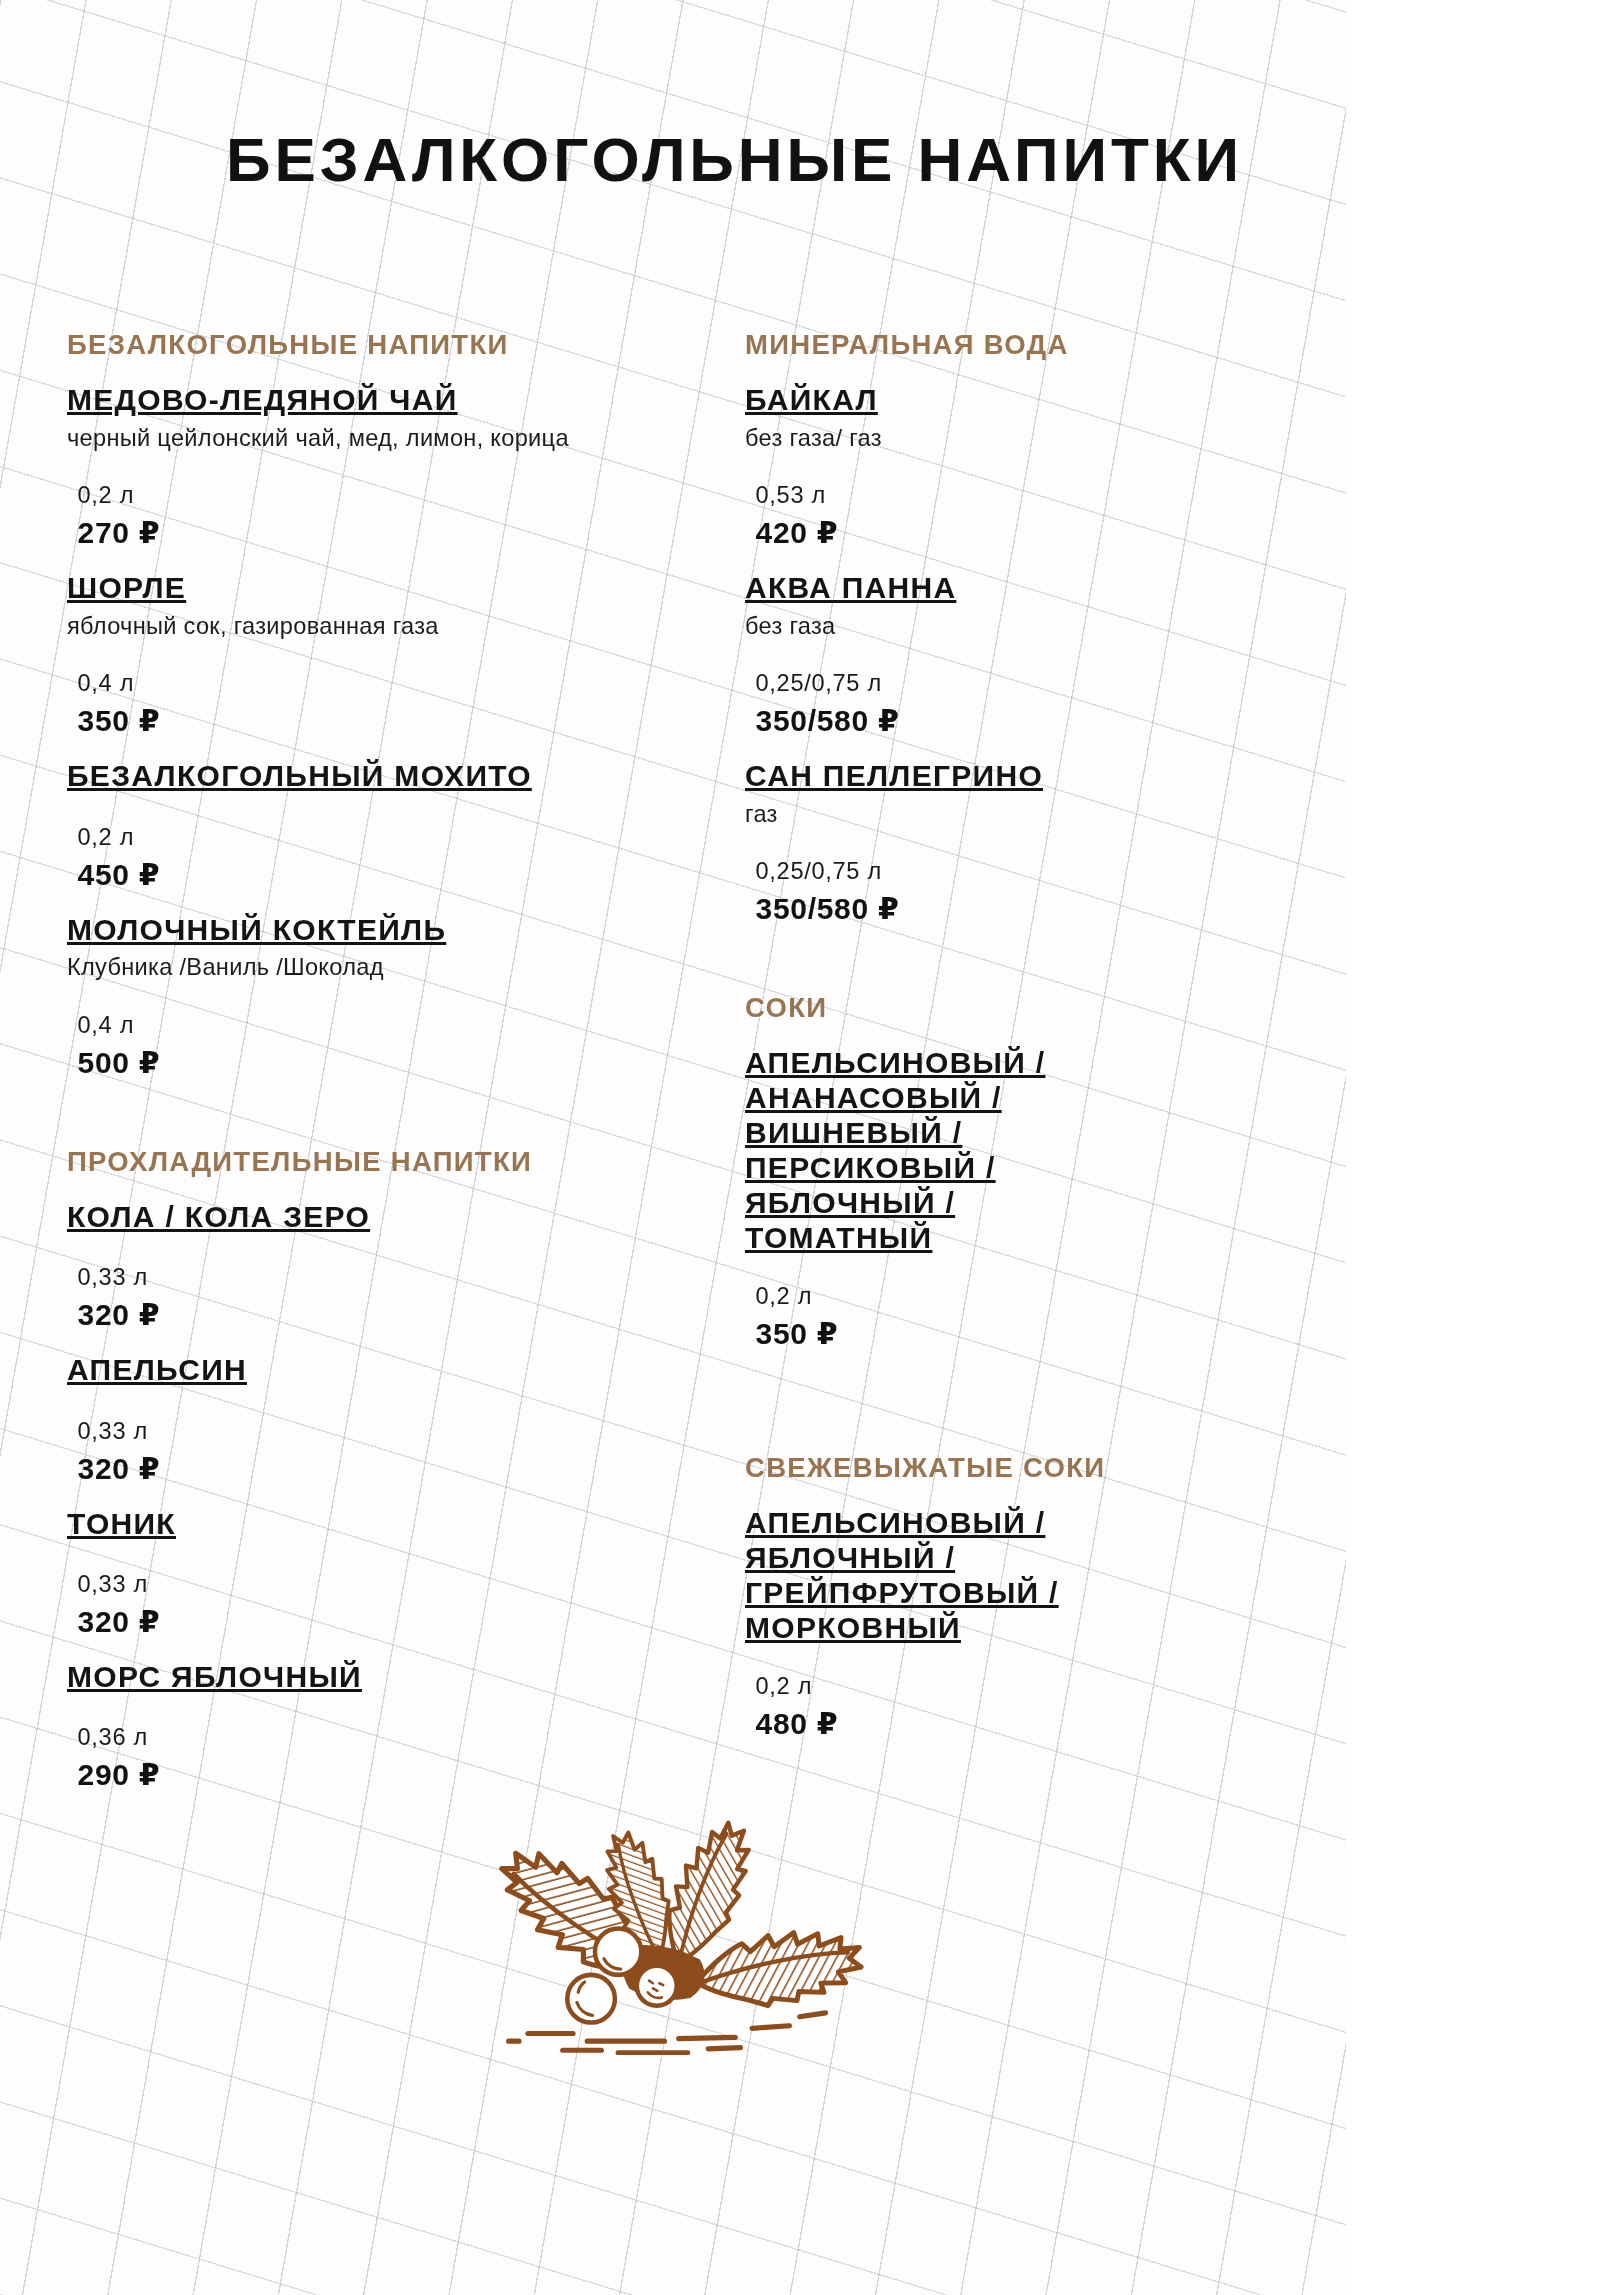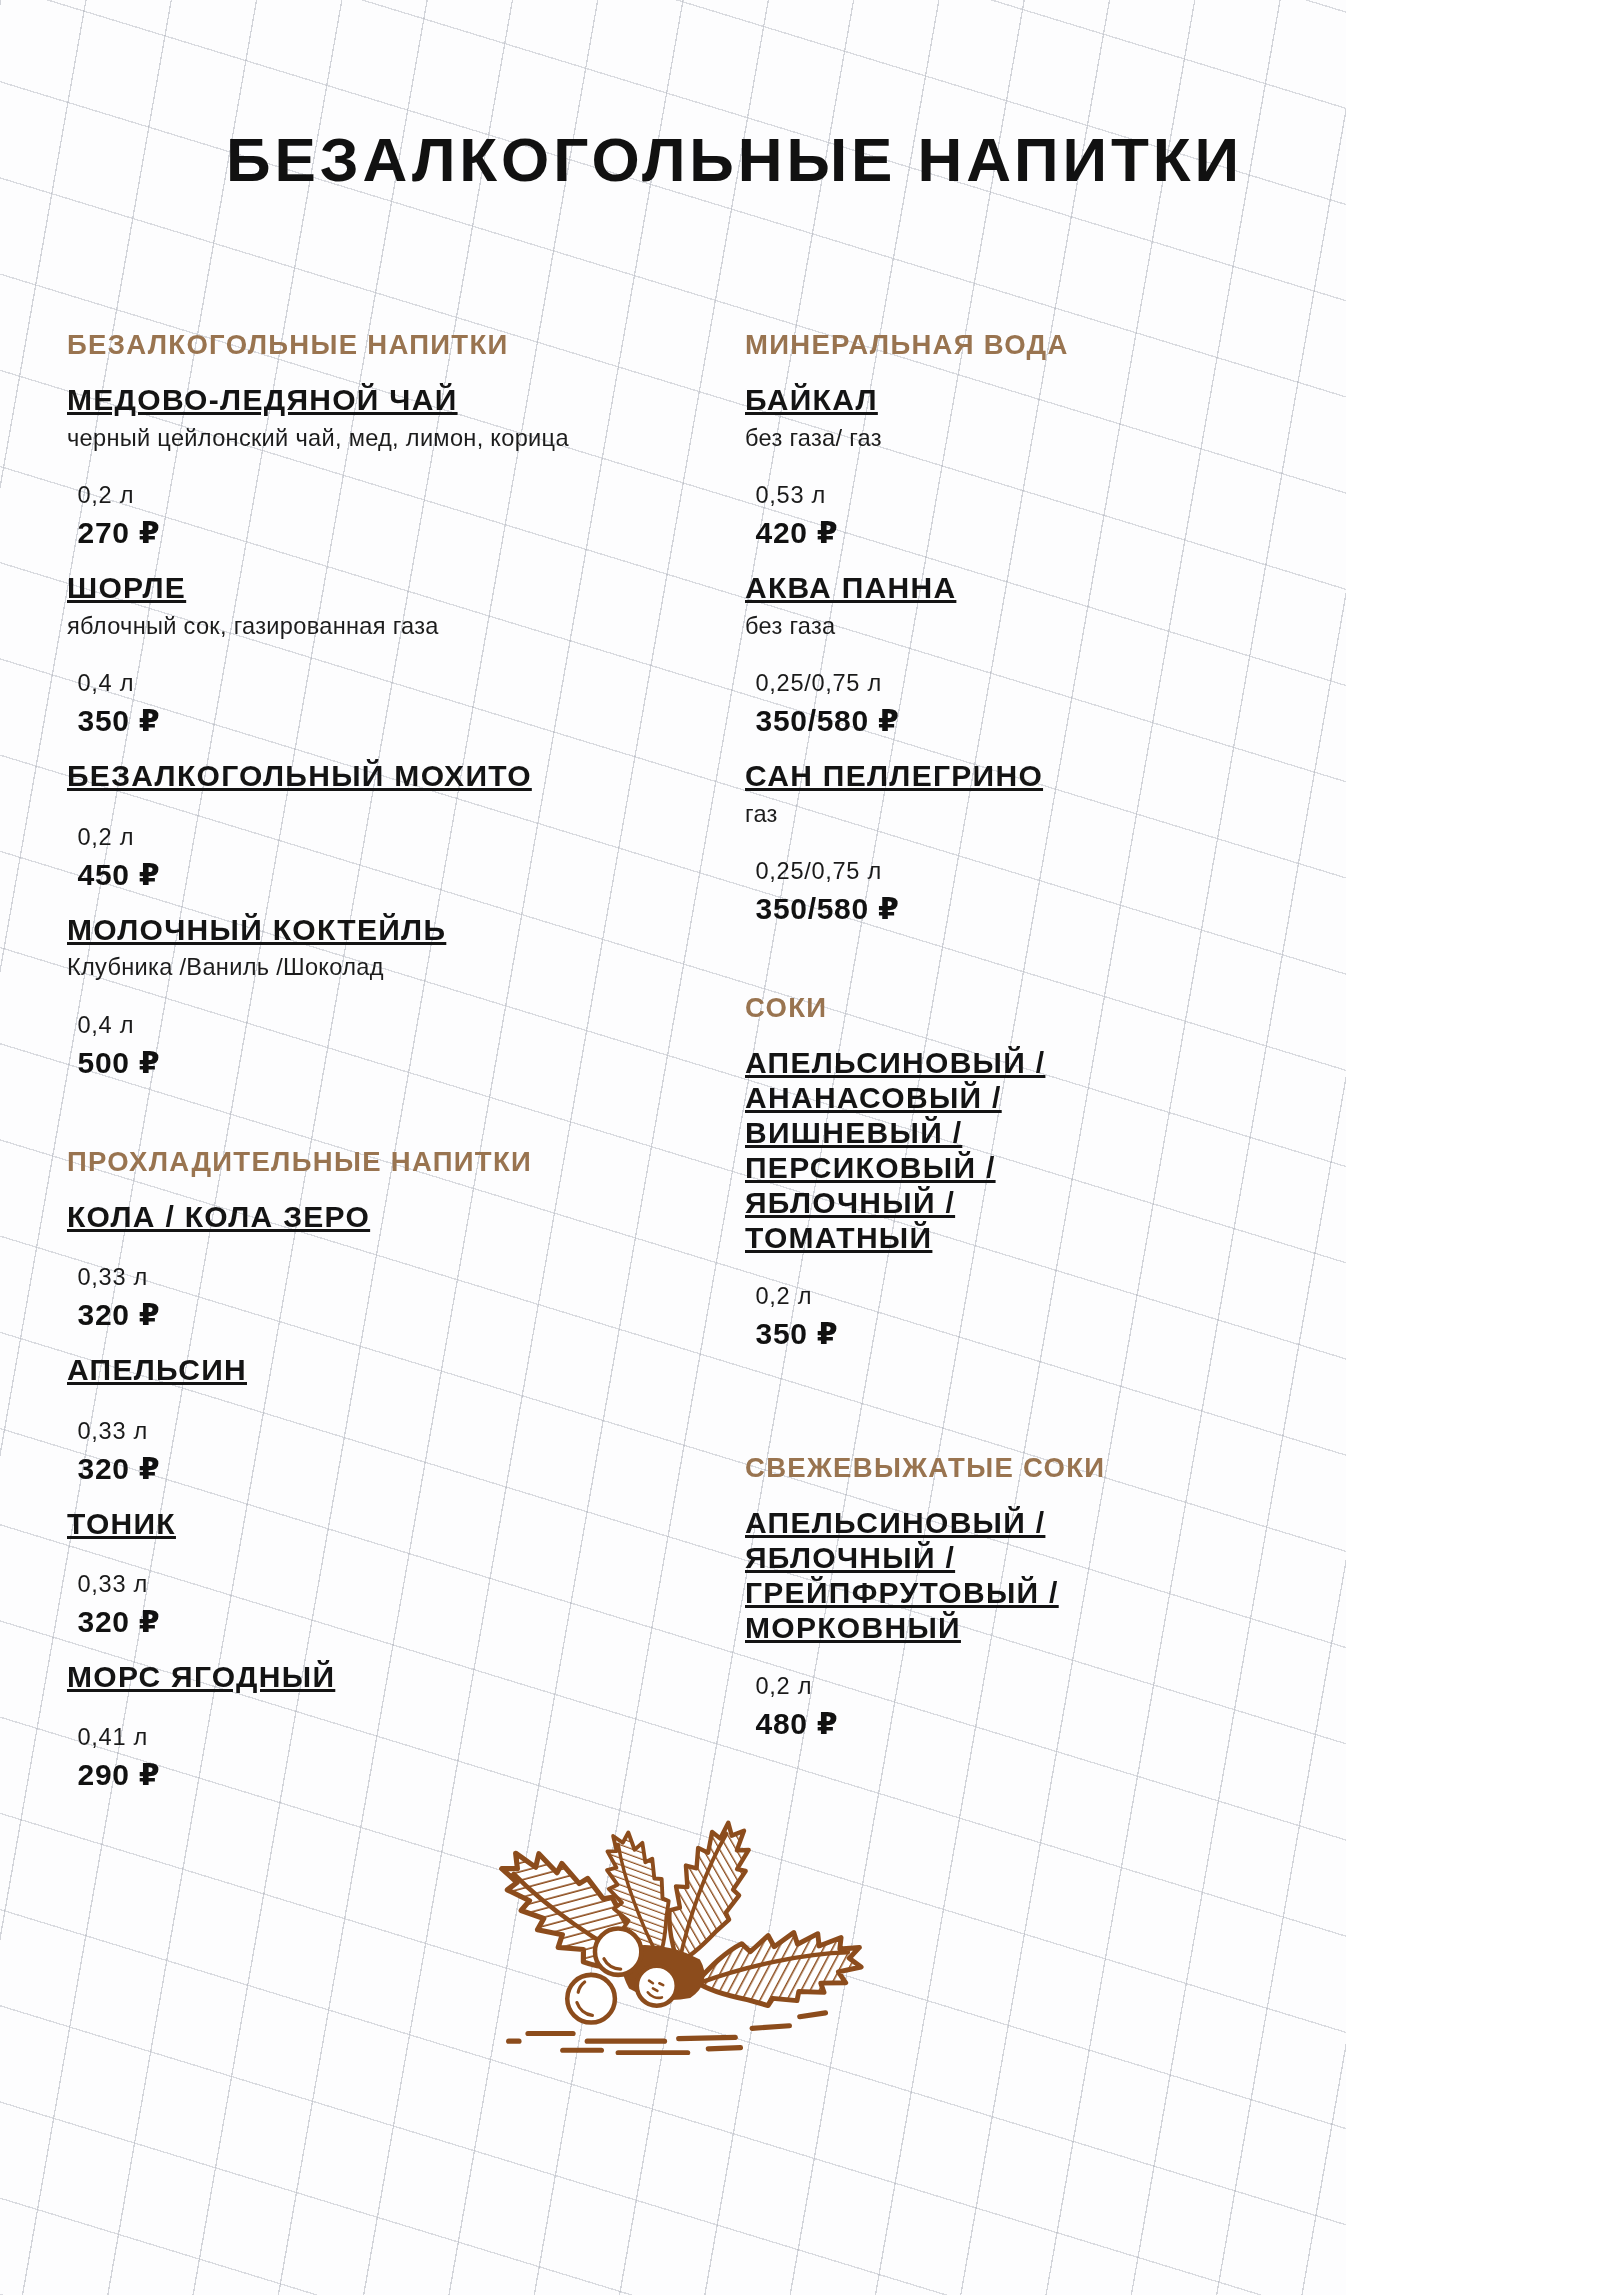--- a/index.html
+++ b/index.html
@@ -125,24 +125,24 @@
       <div class="item">
         <div class="item-name">ТОНИК</div>
         <div class="price-row">
           <span class="leader"></span>
           <span class="vol">0,33 л</span>
           <span class="price">320 ₽</span>
         </div>
       </div>
 
       <div class="item">
-        <div class="item-name">МОРС ЯГОДНЫЙ</div>
-        <div class="price-row">
-          <span class="leader"></span>
-          <span class="vol">0,41 л</span>
+        <div class="item-name">МОРС ЯБЛОЧНЫЙ</div>
+        <div class="price-row">
+          <span class="leader"></span>
+          <span class="vol">0,36 л</span>
           <span class="price">290 ₽</span>
         </div>
       </div>
     </div>
   </div>
 
   <div class="menu-col right">
 
     <div class="section">
       <div class="section-title">МИНЕРАЛЬНАЯ ВОДА</div>

